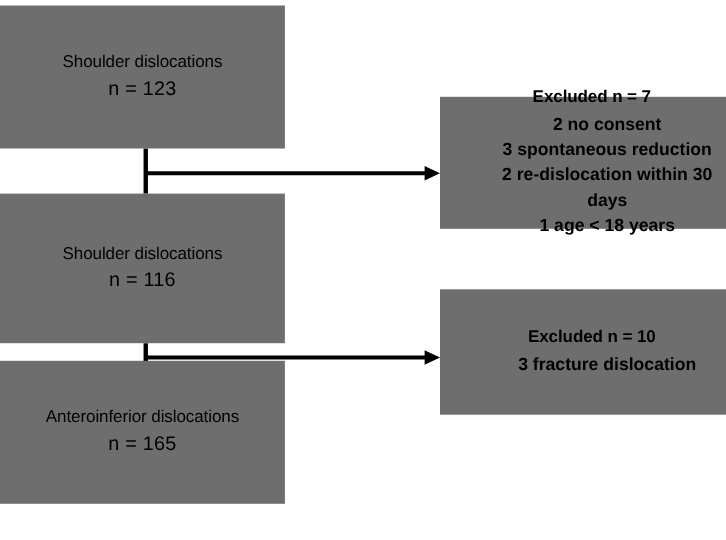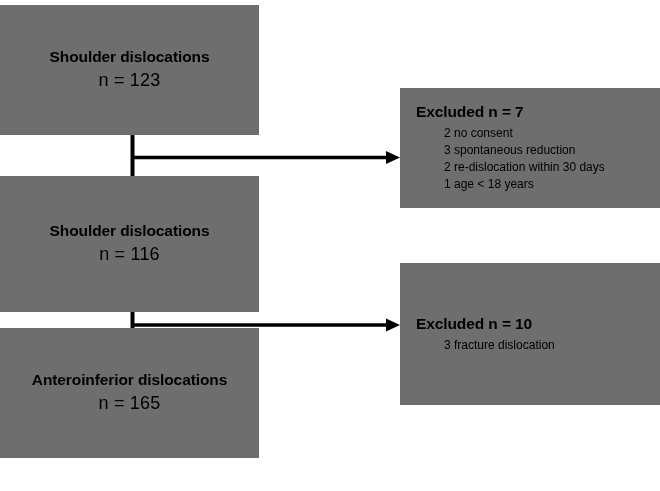--- a/index.html
+++ b/index.html
@@ -30,21 +30,21 @@
     left: 0;
     width: 259px;
     display: flex;
     flex-direction: column;
     align-items: center;
     justify-content: center;
     text-align: center;
   }
   .node.primary .title {
     font-size: 15.5px;
-    font-weight: bold;
+    font-weight: normal;
     line-height: 1.25;
     letter-spacing: -0.1px;
   }
   .node.primary .count {
     font-size: 18px;
     font-weight: normal;
     line-height: 1.3;
     margin-top: 3px;
     letter-spacing: 0.2px;
   }
@@ -54,39 +54,39 @@
   #node-3 { top: 328px; height: 130px; }
 
   
   .node.excluded {
     left: 400px;
     width: 260px;
     display: flex;
     flex-direction: column;
     justify-content: center;
     padding-left: 16px;
-    text-align: left;
+    text-align: center;
   }
   .node.excluded .title {
     font-size: 15.5px;
     font-weight: bold;
     line-height: 1.25;
     margin-bottom: 3px;
     letter-spacing: -0.1px;
   }
   .node.excluded .reason {
-    font-size: 12px;
-    font-weight: normal;
+    font-size: 16px;
+    font-weight: bold;
     line-height: 1.44;
     letter-spacing: 0px;
     margin-left: 28px;
   }
 
   #node-ex-1 { top: 88px;  height: 120px; }
-  #node-ex-2 { top: 263px; height: 142px; }
+  #node-ex-2 { top: 263px; height: 114px; }
 
   
   .connector-layer {
     position: absolute;
     left: 0;
     top: 0;
     width: 660px;
     height: 491px;
     pointer-events: none;
   }

